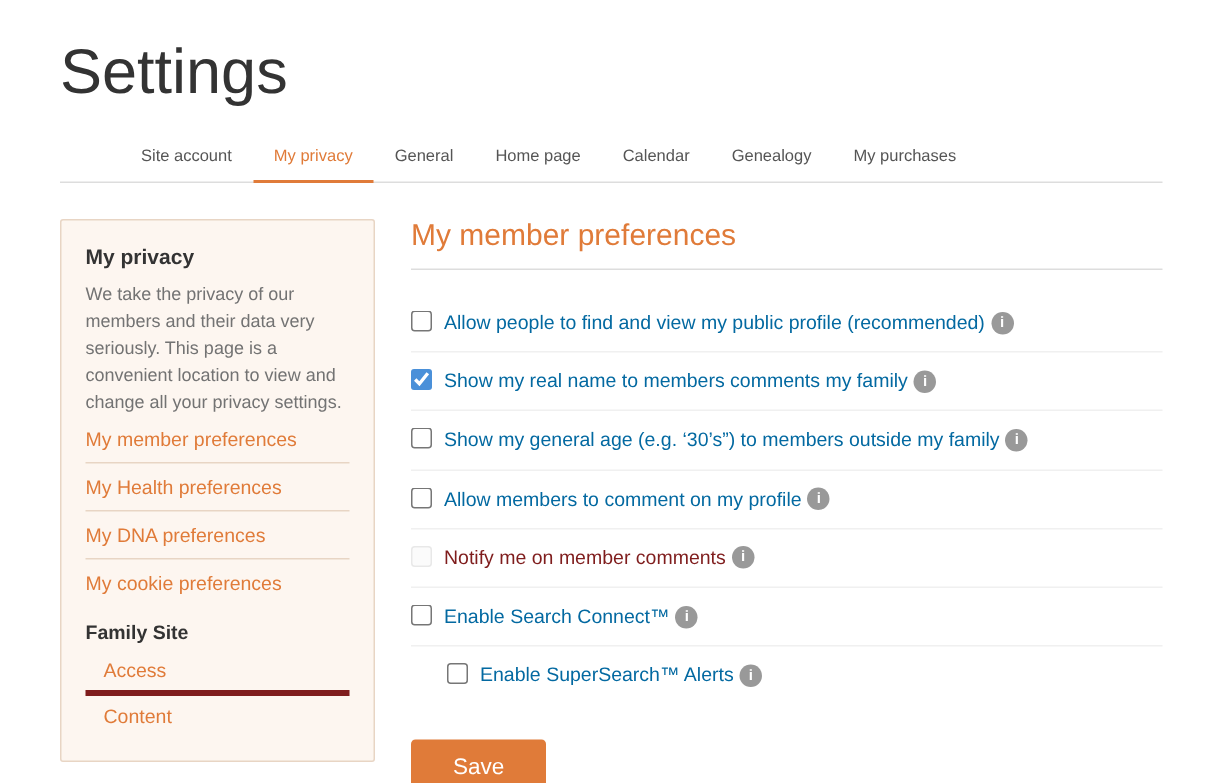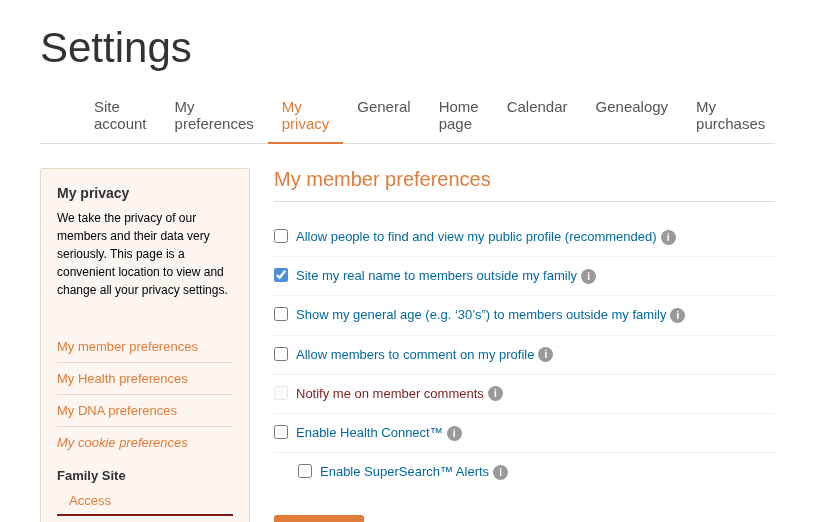--- a/index.html
+++ b/index.html
@@ -10,63 +10,63 @@
     
     .header { padding: 24px 40px 0; }
     .page-title { font-size: 42px; font-weight: 300; color: #333; margin-bottom: 16px; }
 
     
     .nav { display: flex; gap: 0; border-bottom: 1px solid #ddd; padding: 0 40px; }
     .nav-item {
       padding: 10px 14px;
       color: #555;
       cursor: pointer;
-      font-size: 15px;
+      font-size: 11px;
       text-decoration: none;
       border-bottom: 2px solid transparent;
       margin-bottom: -1px;
     }
     .nav-item.active { color: #e07b39; border-bottom: 2px solid #e07b39; }
 
     
     .main { display: flex; padding: 24px 40px; gap: 24px; }
 
     
     .sidebar { width: 210px; flex-shrink: 0; }
     .sidebar-box {
       background: #fdf6f0;
       border: 1px solid #e8d5c4;
       padding: 16px;
       border-radius: 2px;
     }
     .sidebar-title { font-size: 14px; font-weight: bold; color: #333; margin-bottom: 8px; }
-    .sidebar-desc { font-size: 12px; color: #000000; line-height: 1.5; margin-bottom: 32px; }
+    .sidebar-desc { font-size: 12px; color: #737373; line-height: 1.5; margin-bottom: 0; }
     .sidebar-link {
       display: block;
       padding: 8px 0;
       color: #e07b39;
       font-size: 13px;
       cursor: pointer;
       border-bottom: 1px solid #e8d5c4;
       text-decoration: none;
     }
-    .sidebar-link:last-of-type { border-bottom: none; font-style: italic; }
+    .sidebar-link:last-of-type { border-bottom: none; }
     .sidebar-section-title {
       font-size: 13px;
       font-weight: bold;
       color: #333;
       padding: 10px 0 4px;
     }
     .sidebar-sub-link {
       display: block;
       padding: 6px 0 6px 12px;
       color: #e07b39;
       font-size: 13px;
       cursor: pointer;
-      border-bottom: 2px solid #7f1d1d;
+      border-bottom: 4px solid #7f1d1d;
       text-decoration: none;
     }
     .sidebar-sub-link:last-of-type { border-bottom: none; }
 
     
     .content { flex: 1; }
     .section-title {
       font-size: 20px;
       font-weight: 300;
       color: #e07b39;
@@ -146,21 +146,20 @@
 <body>
 
 <div class="page-wrapper">
 
   <div class="header">
     <h1 class="page-title">Settings</h1>
 
     <nav class="nav">
 
     <a class="nav-item" href="#">Site account</a>
-        <a class="nav-item" href="#">My preferences</a>
         <a class="nav-item active" href="#">My privacy</a>
         <a class="nav-item" href="#">General</a>
         <a class="nav-item" href="#">Home page</a>
         <a class="nav-item" href="#">Calendar</a>
         <a class="nav-item" href="#">Genealogy</a>
         <a class="nav-item" href="#">My purchases</a>
       </nav>
   </div>
 
   <div class="main">
@@ -191,21 +190,21 @@
           <div class="pref-item">
             <input type="checkbox" style="">
             <div class="pref-label-row">
               <span class="pref-label">Allow people to find and view my public profile (recommended)</span>
               <span class="info-icon">i</span>
             </div>
           </div>
           <div class="pref-item">
             <input type="checkbox" checked="" style="">
             <div class="pref-label-row">
-              <span class="pref-label">Site my real name to members outside my family</span>
+              <span class="pref-label">Show my real name to members comments my family</span>
               <span class="info-icon">i</span>
             </div>
           </div>
           <div class="pref-item">
             <input type="checkbox" style="">
             <div class="pref-label-row">
               <span class="pref-label">Show my general age (e.g. ‘30’s”) to members outside my family</span>
               <span class="info-icon">i</span>
             </div>
           </div>
@@ -219,21 +218,21 @@
           <div class="pref-item disabled">
             <input type="checkbox" disabled="" style="">
             <div class="pref-label-row">
               <span class="pref-label">Notify me on member comments</span>
               <span class="info-icon">i</span>
             </div>
           </div>
           <div class="pref-item">
             <input type="checkbox" style="">
             <div class="pref-label-row">
-              <span class="pref-label">Enable Health Connect™</span>
+              <span class="pref-label">Enable Search Connect™</span>
               <span class="info-icon">i</span>
             </div>
           </div>
           <div class="pref-item indented">
             <input type="checkbox" style="">
             <div class="pref-label-row">
               <span class="pref-label">Enable SuperSearch™ Alerts</span>
               <span class="info-icon">i</span>
             </div>
           </div>

